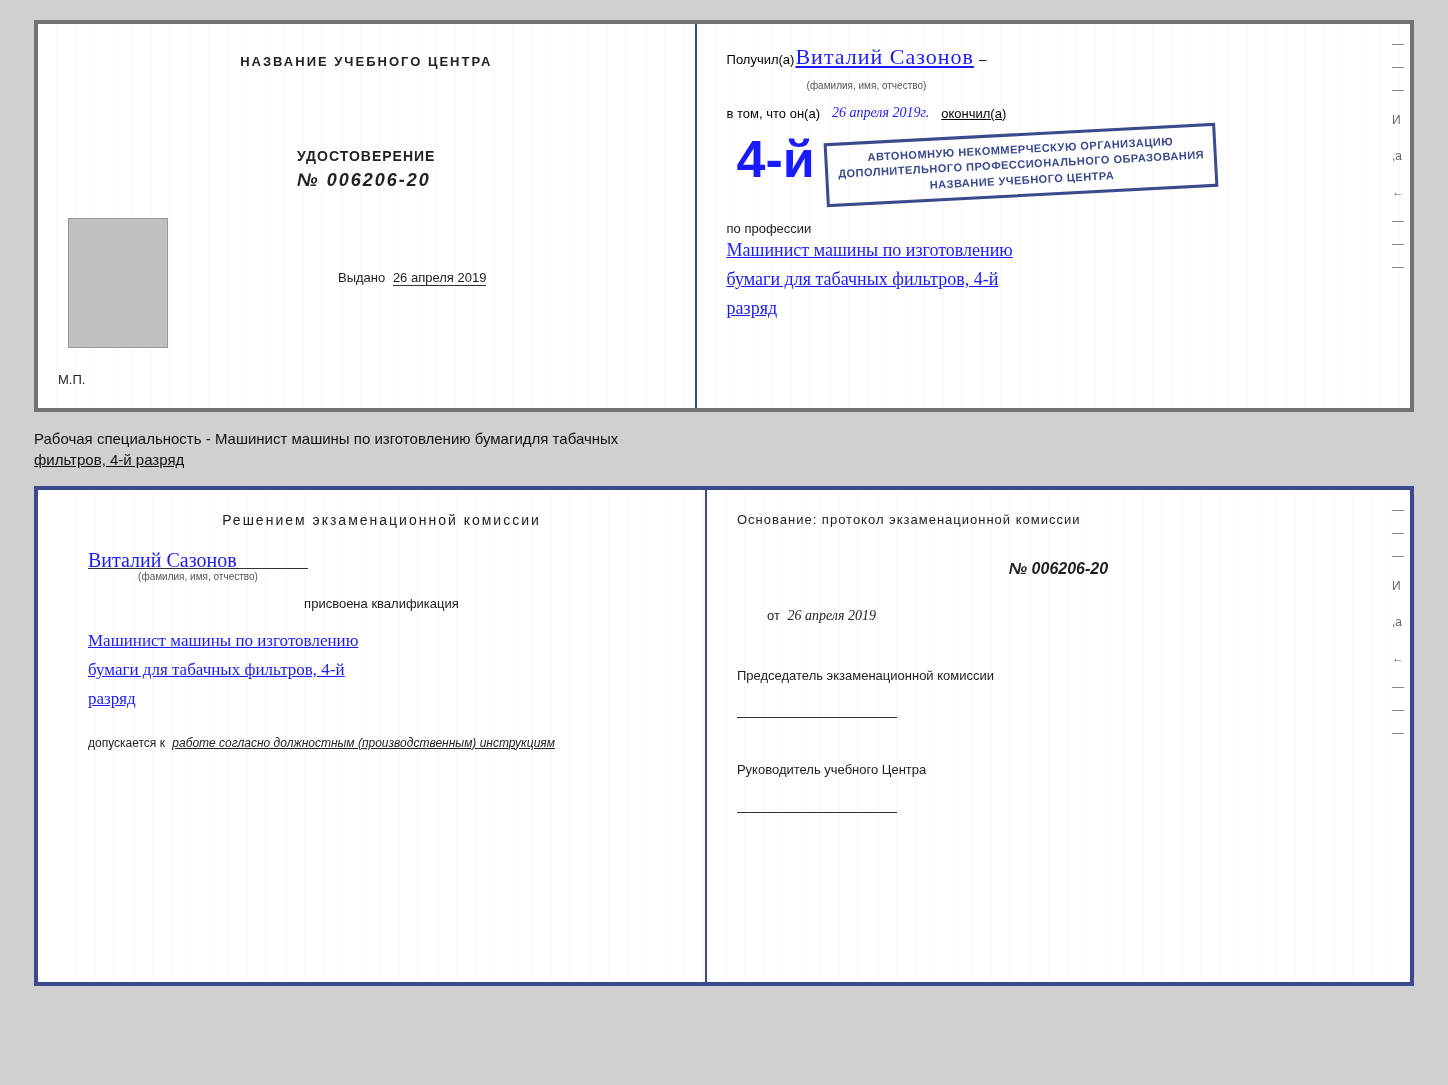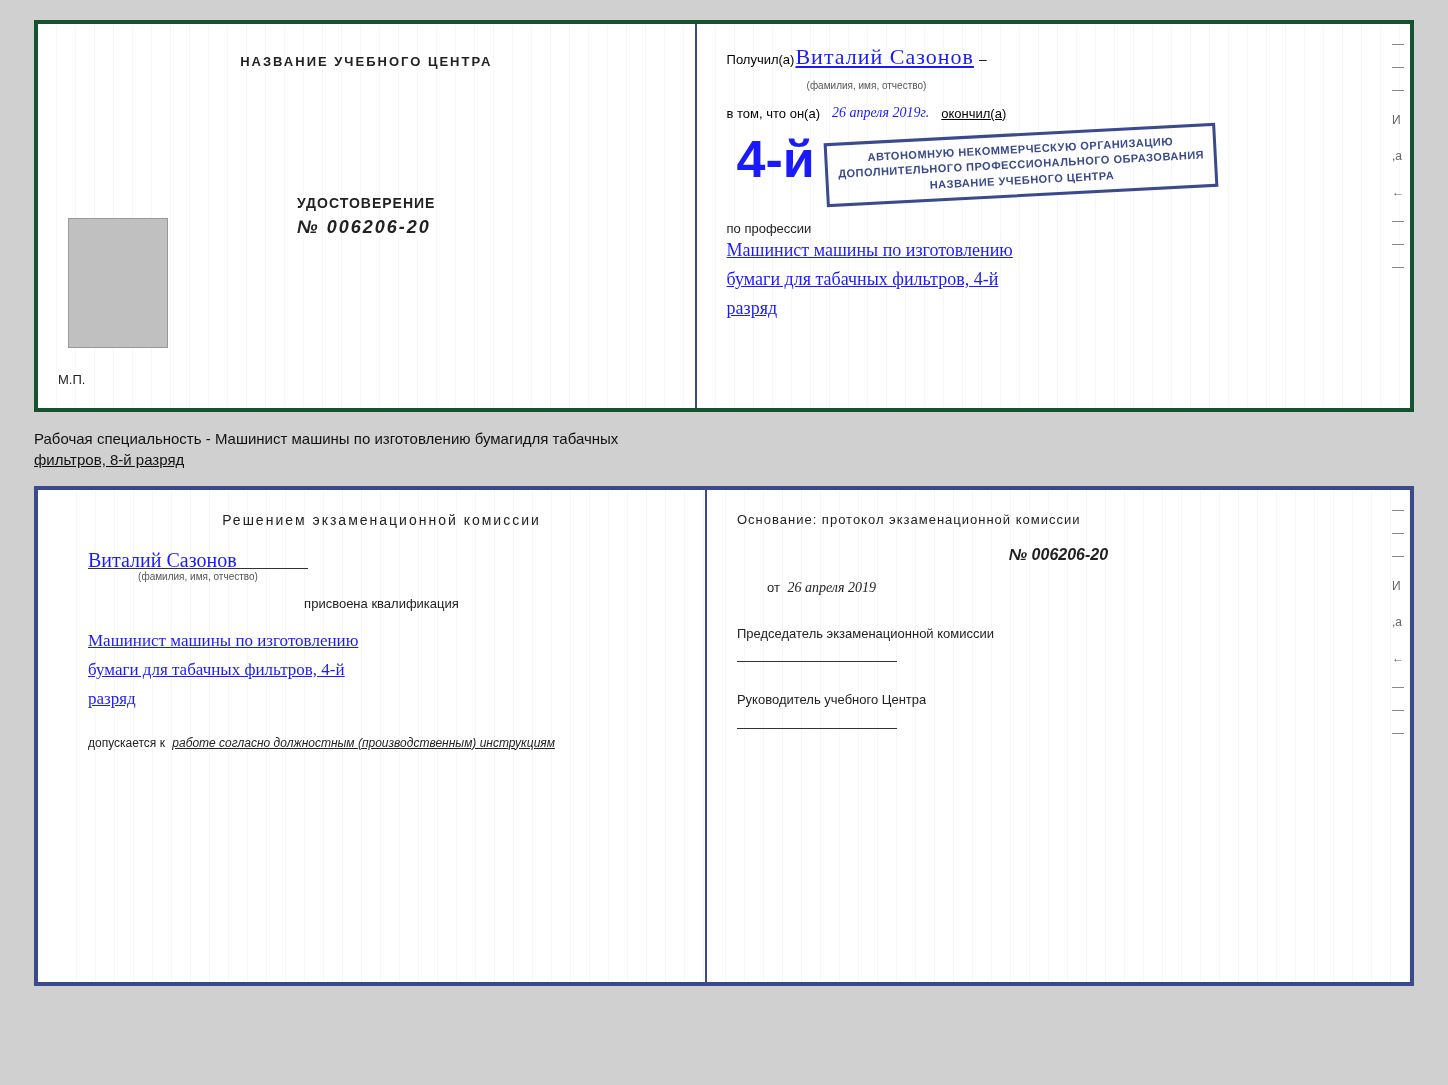--- a/index.html
+++ b/index.html
@@ -21,21 +21,21 @@
       align-items: center;
       padding: 20px;
       gap: 12px;
     }
 
     
     .cert-top {
       display: flex;
       width: 1380px;
       height: 392px;
-      border: 4px solid #14532d;
+      border: 4px solid #737373;
       background: #fff;
       position: relative;
     }
 
     
     .cert-left {
       width: 48%;
       border-right: 2px solid #3a4a8c;
       display: flex;
       flex-direction: column;
@@ -258,21 +258,21 @@
         rgba(0,0,0,0.03) 18px,
         rgba(0,0,0,0.03) 19px
       );
     }
 
     .cert-bottom-right {
       width: 52%;
       padding: 20px 30px;
       display: flex;
       flex-direction: column;
-      gap: 12px;
+      gap: 26px;
       position: relative;
       background: repeating-linear-gradient(
         90deg,
         transparent,
         transparent 18px,
         rgba(0,0,0,0.03) 18px,
         rgba(0,0,0,0.03) 19px
       );
     }
 
@@ -398,20 +398,26 @@
     <div class="cert-left">
       <div class="cert-left-title">НАЗВАНИЕ УЧЕБНОГО ЦЕНТРА</div>
 
       <div class="cert-left-middle">
         <div class="cert-label">УДОСТОВЕРЕНИЕ</div>
         <div class="cert-number">№ 006206-20</div>
       </div>
 
       <div class="cert-photo-placeholder"></div>
 
+      <div class="cert-left-bottom">
+        <div class="cert-issued">
+          <span>Выдано</span>
+          <span class="cert-issued-line" style="margin-left:4px;">26 апреля 2019</span>
+        </div>
+      </div>
 
       <div style="align-self:flex-start; margin-top:6px;">
         <span class="cert-mp">М.П.</span>
       </div>
     </div>
 
     <div class="cert-right">
 
       <div class="right-row-1">
         <span style="font-size:13px;">Получил(а)</span>
@@ -454,21 +460,21 @@
         <span class="edge-dash"></span>
         <span class="edge-dash"></span>
         <span class="edge-dash"></span>
       </div>
     </div>
   </div>
 
   <div class="between-pages-label">
     <div>Рабочая специальность - Машинист машины по изготовлению бумагидля табачных</div>
     <div>
-      <span class="underlined-text">фильтров, 8-й разряд</span>
+      <span class="underlined-text">фильтров, 4-й разряд</span>
     </div>
   </div>
 
   <div class="cert-bottom">
 
     <div class="cert-bottom-left">
       <div class="commission-title">Решением экзаменационной комиссии</div>
 
       <div style="margin-top:6px;">
         <div class="bottom-handwritten-name">Виталий Сазонов</div>

